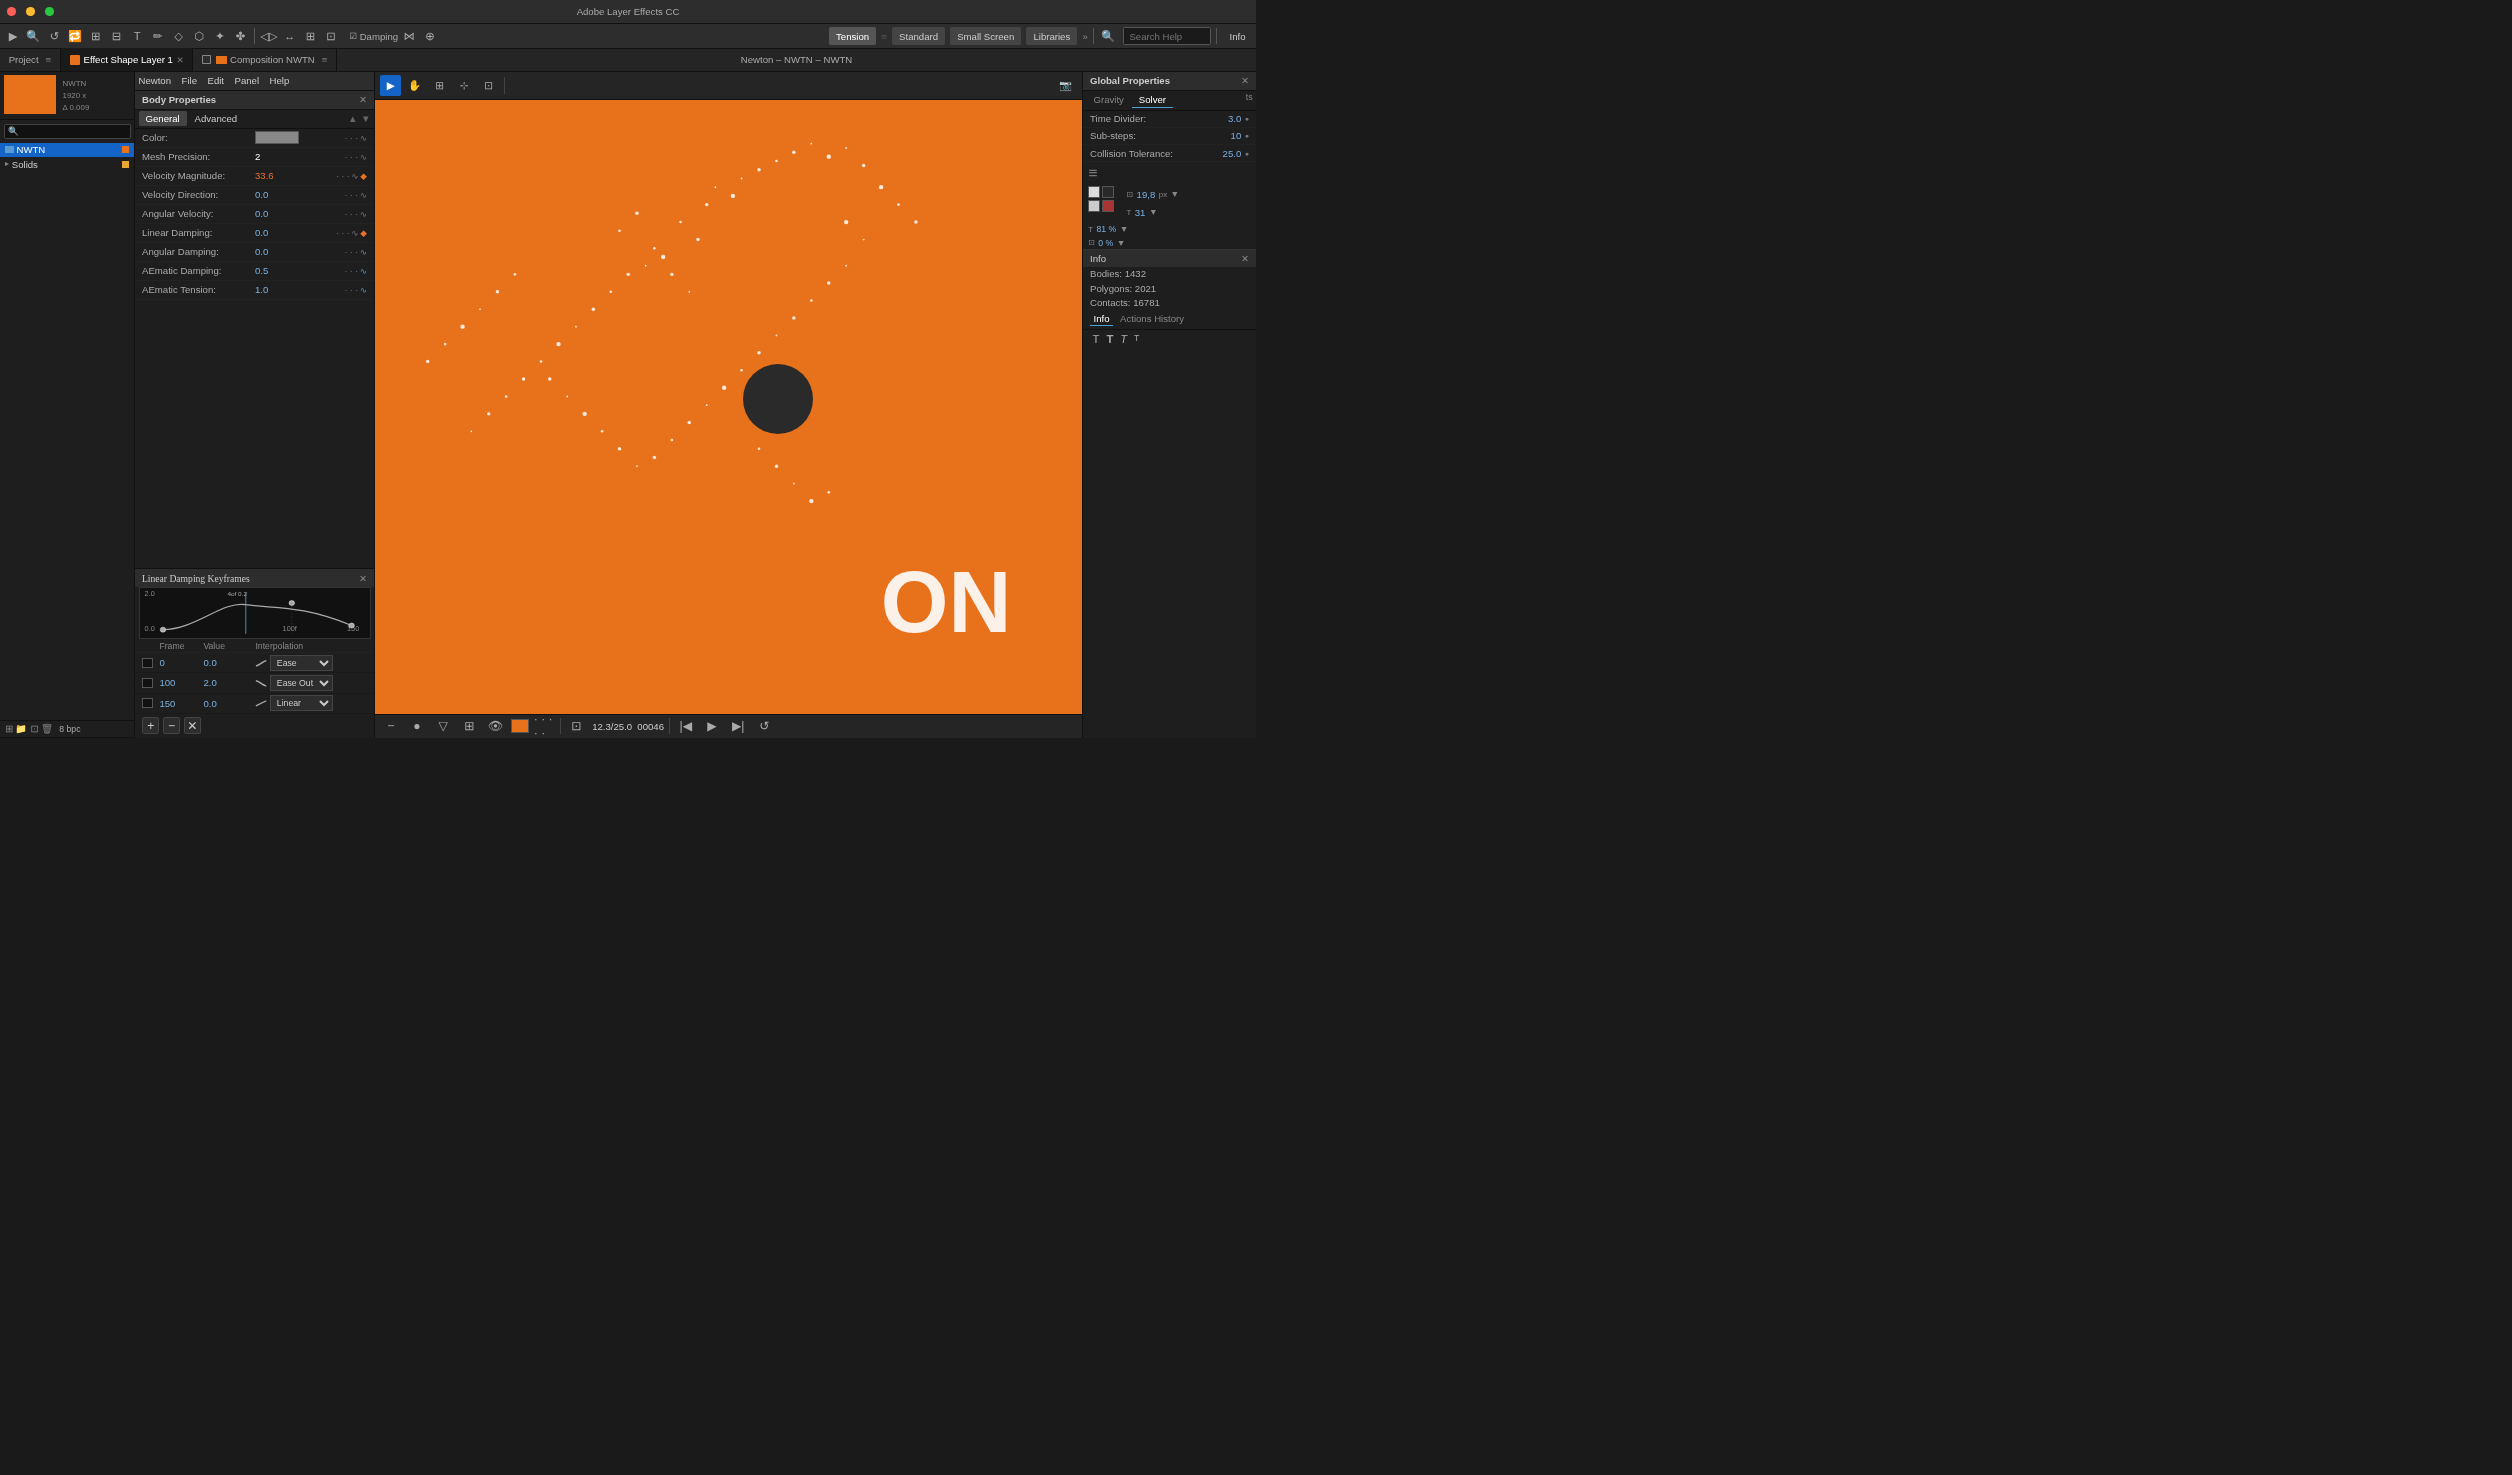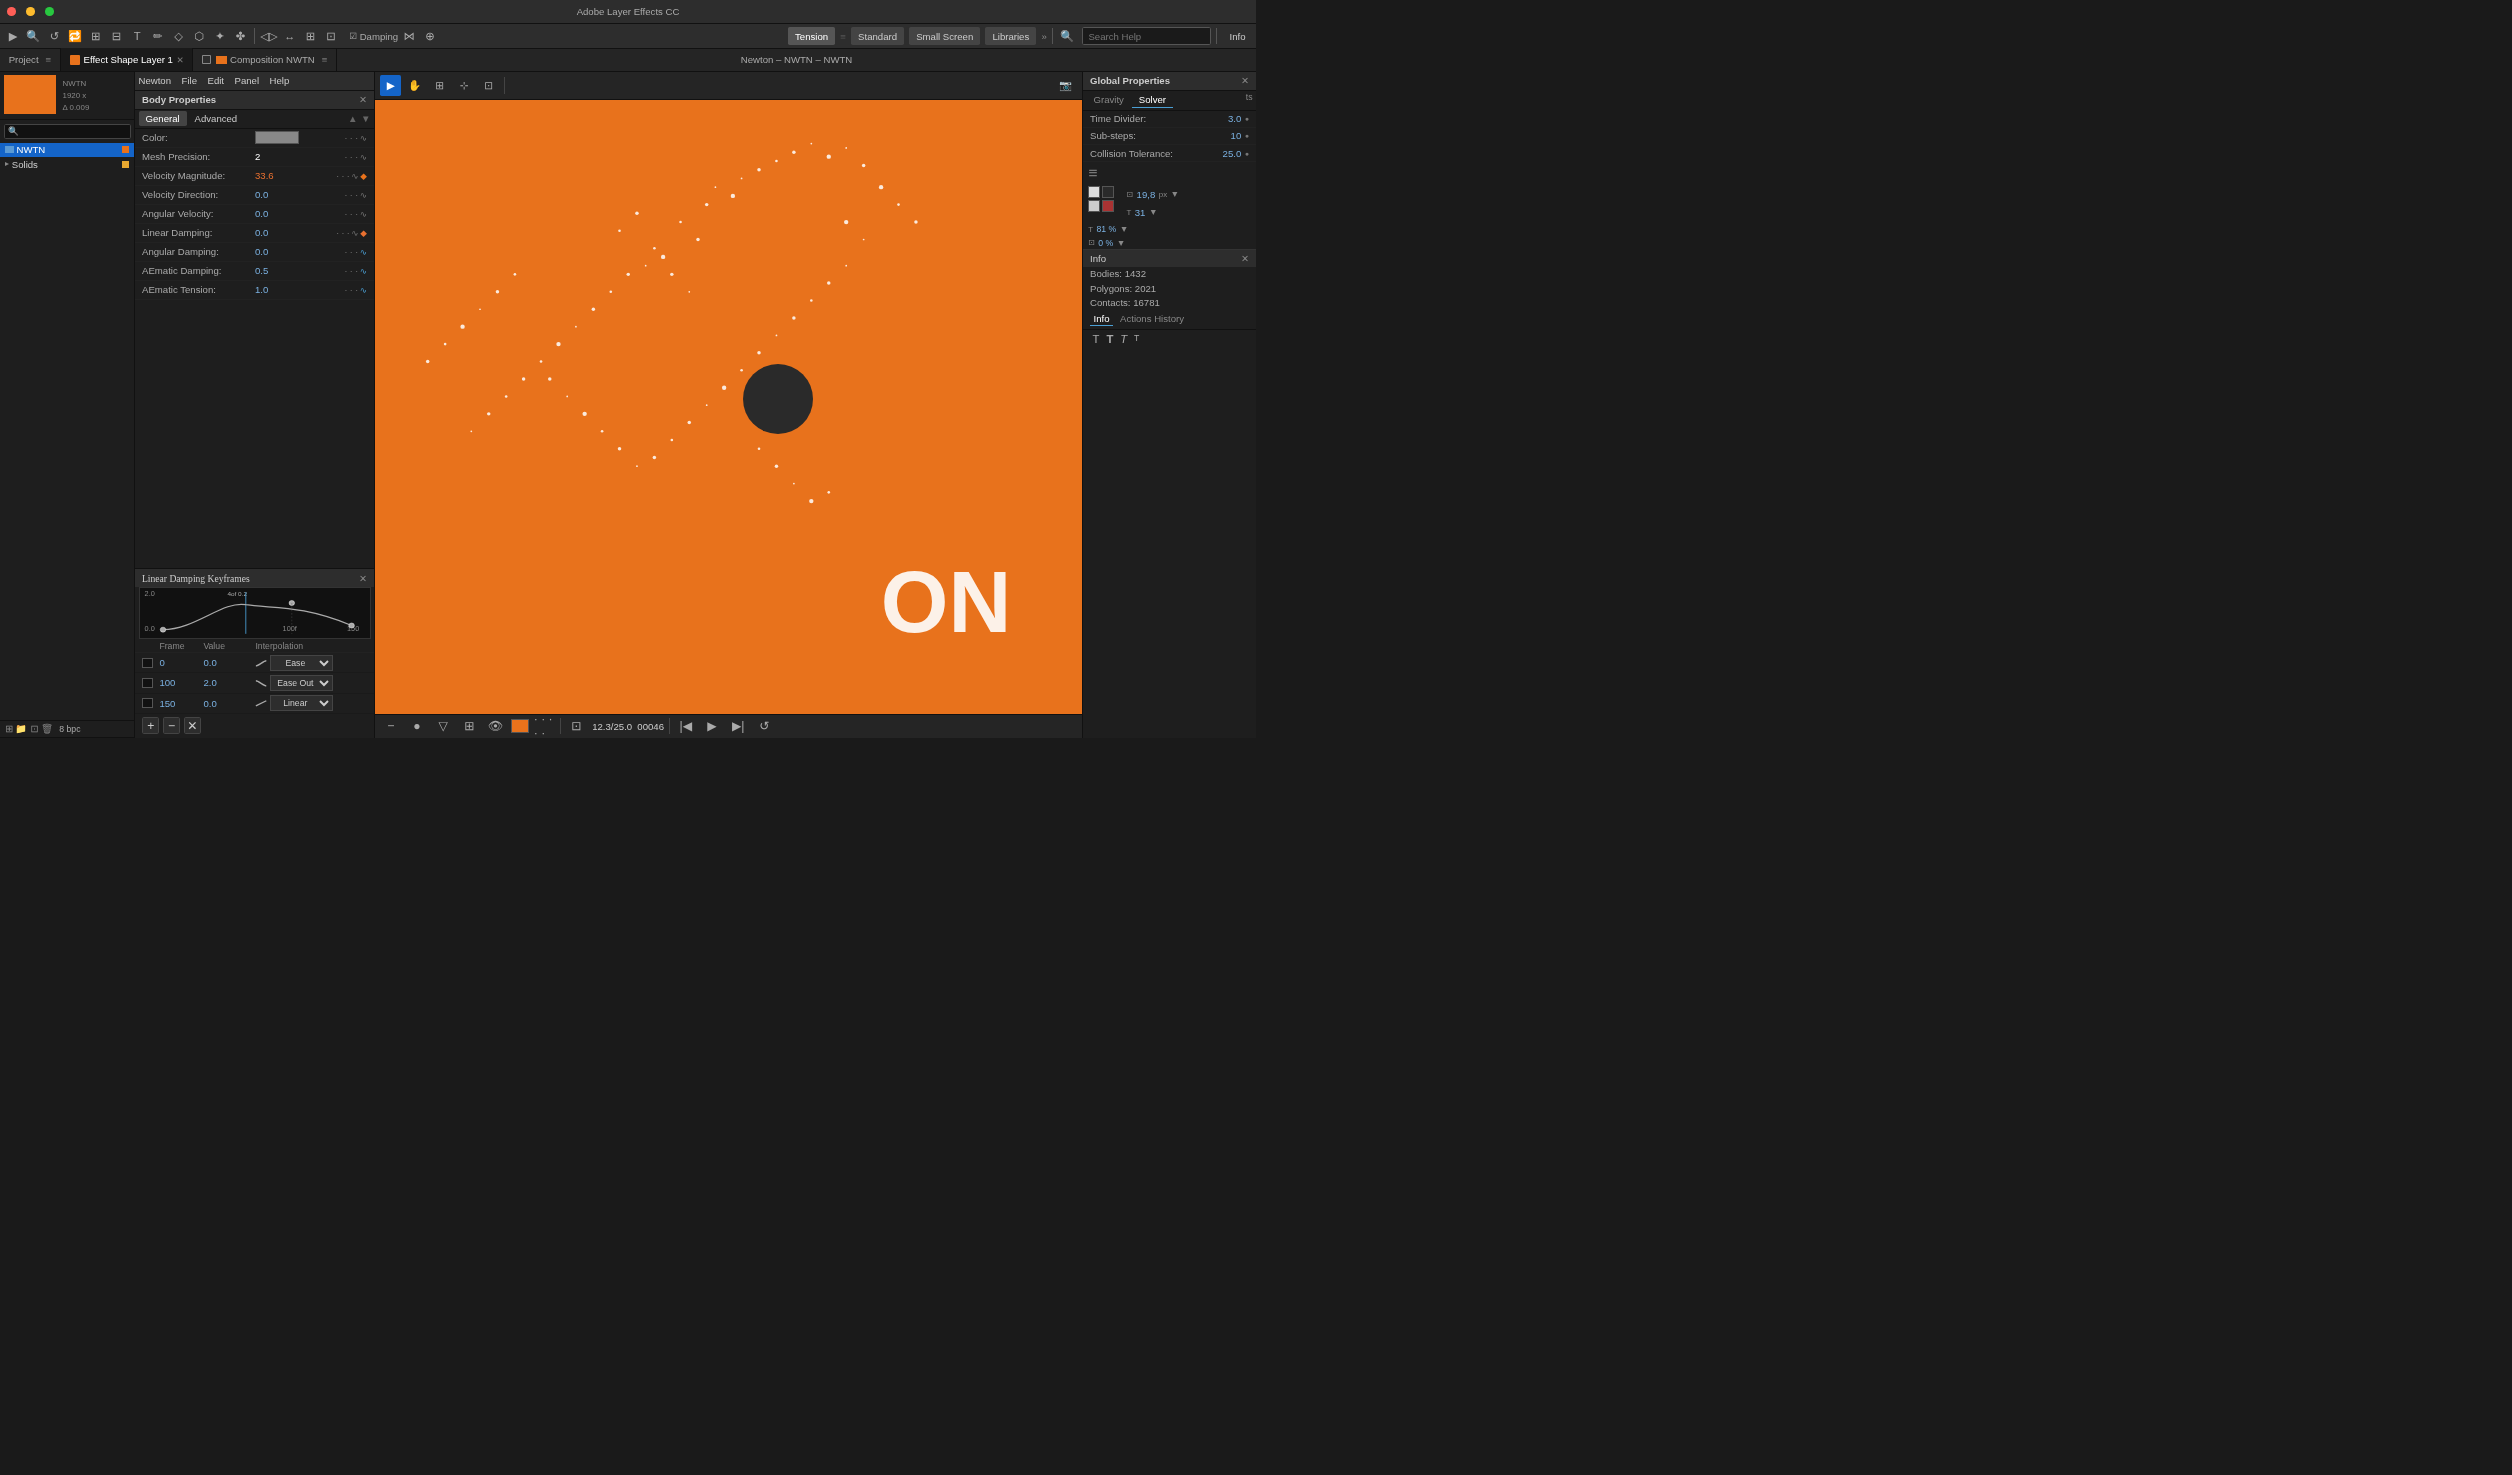--- a/index.html
+++ b/index.html
@@ -10,21 +10,21 @@
     .app-title { color: #aaa; font-size: 9.6px; }
     
     
     .toolbar { background: #2d2d2d; height: 24.4px; display: flex; align-items: center; padding: 0 3.5px; gap: 1.7px; border-bottom: 0.9px solid #111; }
     .toolbar-icon { width: 19px; height: 19px; display: flex; align-items: center; justify-content: center; color: #aaa; font-size: 11.3px; cursor: pointer; border-radius: 1.7px; }
     .toolbar-sep { width: 0.9px; height: 15.7px; background: #555; margin: 0 2.6px; }
     .toolbar-snapping { display: flex; align-items: center; gap: 2.6px; color: #aaa; font-size: 9.6px; margin-left: 7px; }
     .toolbar-right { margin-left: auto; display: flex; align-items: center; gap: 5.2px; }
     .toolbar-btn { background: #444; border: none; color: #ccc; padding: 1.7px 7px; font-size: 9.6px; border-radius: 1.7px; cursor: pointer; height: 17.4px; }
     .toolbar-btn.active { background: #555; color: #fff; }
-    .search-box { background: #1a1a1a; border: 0.9px solid #555; color: #ccc; padding: 1.7px 5.2px; font-size: 9.6px; border-radius: 1.7px; height: 17.4px; width: 129px; }
+    .search-box { background: #1a1a1a; border: 0.9px solid #555; color: #ccc; padding: 1.7px 5.2px; font-size: 9.6px; border-radius: 1.7px; height: 17.4px; width: 88px; }
     .info-panel-label { color: #ccc; font-size: 9.6px; padding: 1.7px 7px; }
     
     
     .tab-bar { background: #252525; height: 23px; display: flex; align-items: center; border-bottom: 0.9px solid #111; }
     .tab { display: flex; align-items: center; height: 23px; padding: 0 8.7px; font-size: 9.6px; color: #aaa; cursor: pointer; border-right: 0.9px solid #111; gap: 3.5px; }
     .tab.active { background: #1a1a1a; color: #fff; }
     .tab-close { color: #777; font-size: 8.7px; cursor: pointer; }
     .tab-icon { width: 10.5px; height: 10.5px; background: #e8721c; border-radius: 0.9px; display: inline-block; }
     .window-title { flex: 1; text-align: center; color: #aaa; font-size: 9.6px; }
     
@@ -73,21 +73,21 @@
     .keyframes-chart { height: 52px; background: #111; position: relative; margin: 0 3.5px; border: 0.9px solid #333; }
     .chart-curve { position: absolute; top: 0; left: 0; width: 100%; height: 100%; }
     .kf-table-header { display: grid; grid-template-columns: 17.4px 44px 52px 1fr; padding: 1.7px 7px; border-bottom: 0.9px solid #222; }
     .kf-col-header { font-size: 8.7px; color: #888; }
     .kf-row { display: grid; grid-template-columns: 17.4px 44px 52px 1fr; padding: 1.7px 7px; align-items: center; border-bottom: 0.9px solid #1a1a1a; }
     .kf-checkbox { width: 10.5px; height: 10.5px; border: 0.9px solid #555; background: #111; }
     .kf-value-blue { color: #7ab0e0; font-size: 9.6px; }
     .kf-interp { display: flex; align-items: center; gap: 2.6px; font-size: 9.6px; color: #ccc; }
     .kf-controls { display: flex; gap: 3.5px; padding: 3.5px 7px; }
     .kf-btn { background: #2d2d2d; border: 0.9px solid #444; color: #ccc; width: 17.4px; height: 17.4px; display: flex; align-items: center; justify-content: center; cursor: pointer; font-size: 12.2px; border-radius: 1.7px; }
-    .interp-select { background: #2d2d2d; border: 0.9px solid #444; color: #ccc; font-size: 8.7px; padding: 0.9px 1.7px; height: 15.7px; text-align: center; }
+    .interp-select { background: #2d2d2d; border: 0.9px solid #444; color: #ccc; font-size: 8.7px; padding: 0.9px 1.7px; height: 15.7px; }
     
     
     .canvas-area { flex: 1; display: flex; flex-direction: column; background: #1a1a1a; }
     .canvas-toolbar { background: #252525; height: 28px; display: flex; align-items: center; padding: 0 5.2px; gap: 3.5px; border-bottom: 0.9px solid #111; }
     .canvas-icon { width: 21px; height: 21px; display: flex; align-items: center; justify-content: center; color: #aaa; font-size: 10.5px; cursor: pointer; border-radius: 1.7px; }
     .canvas-icon.active { background: #1464c8; color: #fff; }
     .canvas-sep { width: 0.9px; height: 17.4px; background: #444; margin: 0 1.7px; }
     .canvas-right { margin-left: auto; display: flex; align-items: center; gap: 3.5px; }
     .canvas-view { flex: 1; background: #e8721c; position: relative; overflow: hidden; }
     .canvas-overlay-text { position: absolute; bottom: 10%; right: 10%; font-size: 87px; font-weight: bold; color: white; font-family: Arial Black, sans-serif; opacity: 0.9; }

